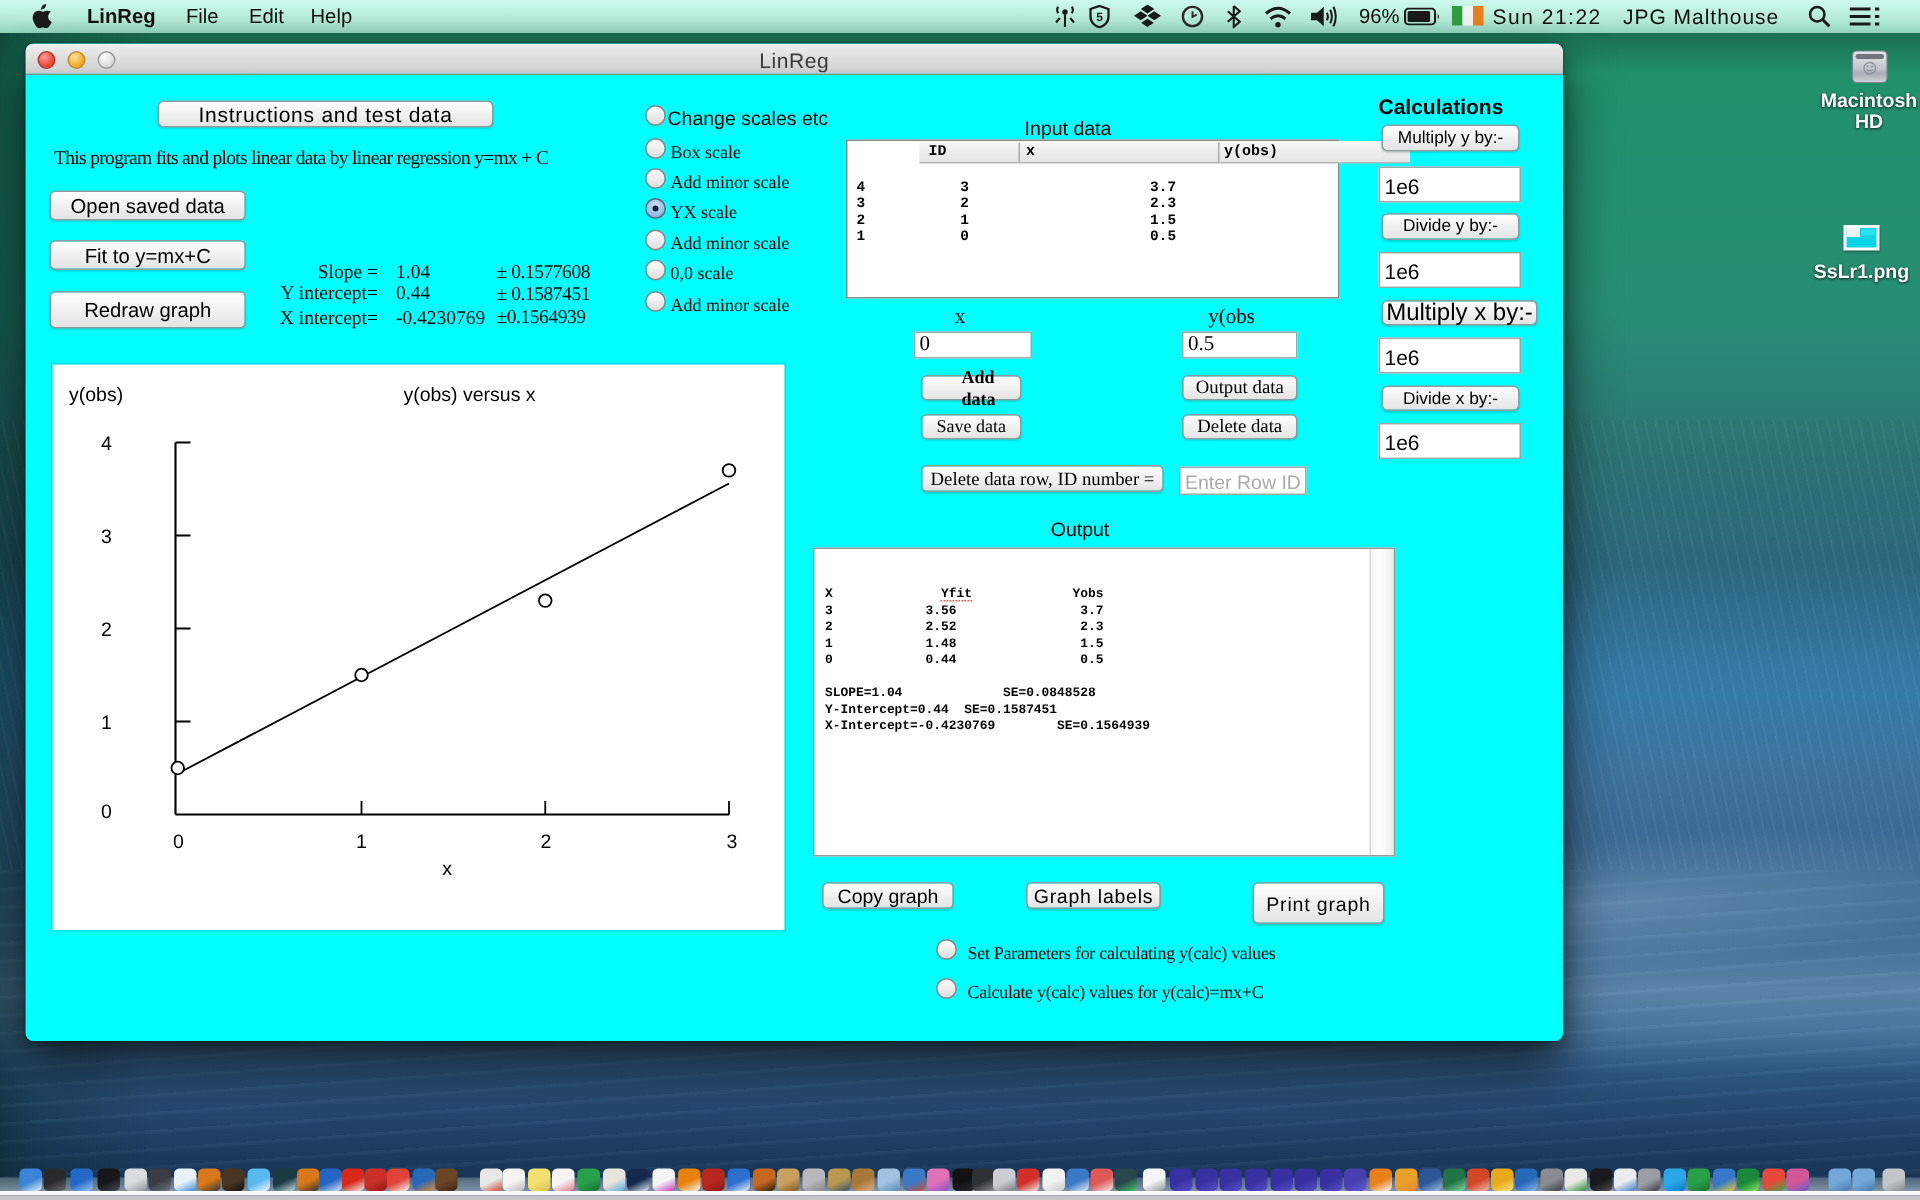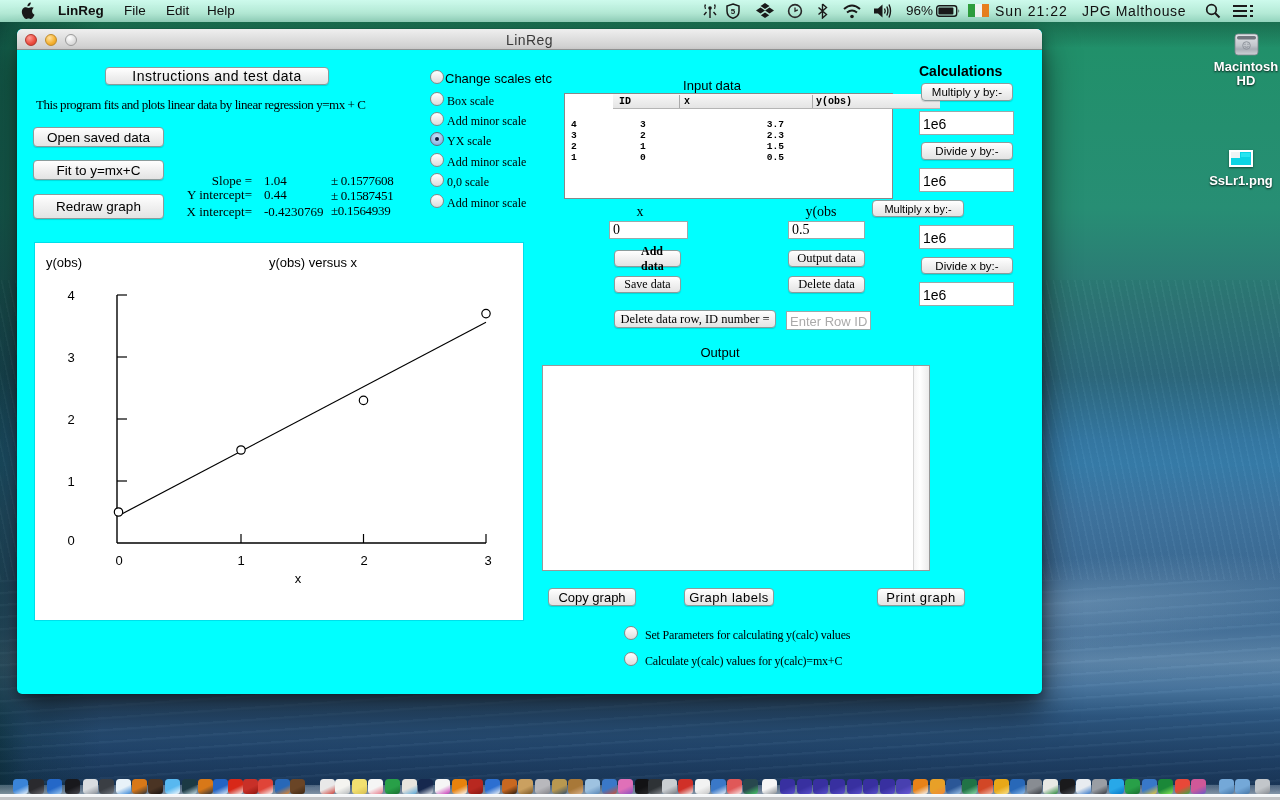--- a/index.html
+++ b/index.html
@@ -209,21 +209,21 @@
     <div class="btn serifb" style="left:597px; top:225px; width:67px; height:17px; font-size:12px;">Save data</div>
     <div class="btn serifb" style="left:771px; top:225px; width:77px; height:17px; font-size:12.5px;">Delete data</div>
     <div class="btn serifb" style="left:597px; top:259px; width:162px; height:18px; font-size:12.5px; white-space:nowrap;">Delete data row, ID number =</div>
     <div class="inp" style="left:769px; top:260px; width:85px; height:19px; font-family:'Liberation Sans',sans-serif; font-size:13px; color:#aaa; padding-top:2px;">Enter Row ID</div>
 
     <div class="sans" style="left:902px; top:12px; font-size:14px; font-weight:bold;">Calculations</div>
     <div class="btn" style="left:904px; top:32px; width:92px; height:18px; font-size:11.5px;">Multiply y by:-</div>
     <div class="inp" style="left:902px; top:60px; width:95px; height:24px; font-family:'Liberation Sans',sans-serif; font-size:14px; padding-top:4px;">1e6</div>
     <div class="btn" style="left:904px; top:91px; width:92px; height:18px; font-size:11.5px;">Divide y by:-</div>
     <div class="inp" style="left:902px; top:117px; width:95px; height:24px; font-family:'Liberation Sans',sans-serif; font-size:14px; padding-top:4px;">1e6</div>
-    <div class="btn" style="left:855px; top:149px; width:92px; height:17px; font-size:11px;">Multiply x by:-</div>
+    <div class="btn" style="left:904px; top:149px; width:104px; height:17px; font-size:16px;">Multiply x by:-</div>
     <div class="inp" style="left:902px; top:174px; width:95px; height:24px; font-family:'Liberation Sans',sans-serif; font-size:14px; padding-top:4px;">1e6</div>
     <div class="btn" style="left:904px; top:206px; width:92px; height:17px; font-size:11.5px;">Divide x by:-</div>
     <div class="inp" style="left:902px; top:231px; width:95px; height:24px; font-family:'Liberation Sans',sans-serif; font-size:14px; padding-top:4px;">1e6</div>
 
     <div style="position:absolute; left:18px; top:192px; width:488px; height:377px; background:#fff; outline:1px solid rgba(0,150,185,0.30);">
       <svg width="488" height="377" viewBox="0 0 488 377">
         <text x="11" y="24" font-size="13">y(obs)</text>
         <text x="278" y="24" font-size="13" text-anchor="middle">y(obs) versus x</text>
         <line x1="82" y1="52" x2="82" y2="300" stroke="#000" stroke-width="1.4"></line>
         <line x1="82" y1="300" x2="451" y2="300" stroke="#000" stroke-width="1.4"></line>
@@ -248,24 +248,33 @@
         <circle cx="83.5" cy="269" r="4.2" fill="#fff" stroke="#000" stroke-width="1.2"></circle>
         <circle cx="206" cy="207" r="4.2" fill="#fff" stroke="#000" stroke-width="1.2"></circle>
         <circle cx="328.5" cy="157.4" r="4.2" fill="#fff" stroke="#000" stroke-width="1.2"></circle>
         <circle cx="451" cy="70.6" r="4.2" fill="#fff" stroke="#000" stroke-width="1.2"></circle>
       </svg>
     </div>
 
     <div class="sans" style="left:648px; top:294px; width:110px; text-align:center;">Output</div>
     <div style="position:absolute; left:525px; top:314px; width:388px; height:206px; background:#fff; border:1px solid #999;">
       <div style="position:absolute; right:0; top:0; width:16px; height:100%; background:linear-gradient(to right,#f6f6f6,#fff 40%,#ececec); border-left:1px solid #d8d8d8;"></div>
+      <pre style="position:absolute; left:7px; top:25px; font-family:'Liberation Mono',monospace; font-weight:bold; font-size:8.6px; line-height:11px;">X              <span style="text-decoration:underline dotted #ff4438; text-underline-offset:2px;">Yfit</span>             Yobs
+3            3.56                3.7
+2            2.52                2.3
+1            1.48                1.5
+0            0.44                0.5
+
+SLOPE=1.04             SE=0.0848528
+Y-Intercept=0.44  SE=0.1587451
+X-Intercept=-0.4230769        SE=0.1564939</pre>
     </div>
     <div class="btn" style="left:531px; top:537px; width:88px; height:18px; font-size:13px;">Copy graph</div>
     <div class="btn" style="left:667px; top:537px; width:90px; height:18px; font-size:13px; letter-spacing:0.5px;">Graph labels</div>
-    <div class="btn" style="left:818px; top:537px; width:88px; height:18px; font-size:13px; letter-spacing:0.55px;margin-left:42px;">Print graph</div>
+    <div class="btn" style="left:818px; top:537px; width:88px; height:28px; font-size:13px; letter-spacing:0.55px;">Print graph</div>
 
     <div class="radio" style="left:607px; top:575px;"></div>
     <div class="slab" style="left:628px; top:577px; font-size:12px; letter-spacing:-0.2px;">Set Parameters for calculating y(calc) values</div>
     <div class="radio" style="left:607px; top:601px;"></div>
     <div class="slab" style="left:628px; top:603px; font-size:12px; letter-spacing:-0.2px;">Calculate y(calc) values for y(calc)=mx+C</div>
   </div>
 </div>
 
 <div id="dicons">
   <svg style="position:absolute; left:1234px; top:32px;" width="25" height="25" viewBox="0 0 25 25">

